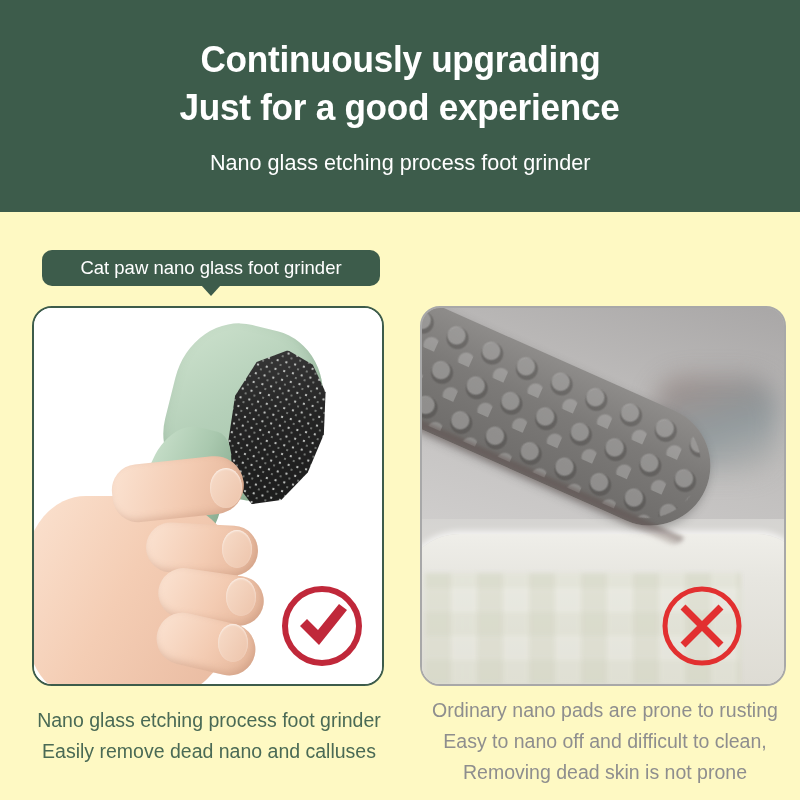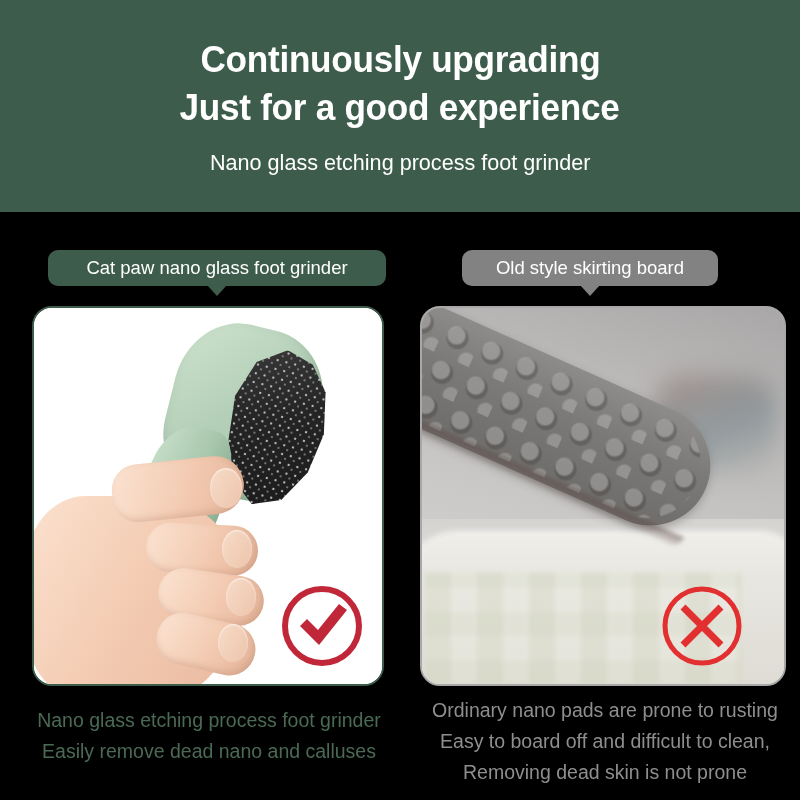--- a/index.html
+++ b/index.html
@@ -11,21 +11,21 @@
     width: 800px;
     height: 800px;
     overflow: hidden;
     font-family: "Liberation Sans", sans-serif;
     -webkit-font-smoothing: antialiased;
   }
   .page {
     position: relative;
     width: 800px;
     height: 800px;
-    background: #000000;
+    background: #fef9c3;
   }
 
   
   .header {
     position: absolute;
     left: 0; top: 0;
     width: 800px;
     height: 212px;
     background: #3d5c4b;
     display: flex;
@@ -73,21 +73,20 @@
     margin-left: -10px;
     width: 0; height: 0;
     border-left: 10px solid transparent;
     border-right: 10px solid transparent;
     border-top: 11px solid currentColor;
   }
   .tab-good {
     left: 42px; top: 250px; width: 338px;
     background: #3d5c4b;
     color: #3d5c4b;
-    margin-left: 6px;
   }
   .tab-bad {
     left: 462px; top: 250px; width: 256px;
     background: #828282;
     color: #828282;
   }
   .tab-label { color: #ffffff; position: relative; z-index: 2; white-space: nowrap; }
 
   
   .card {
@@ -281,23 +280,20 @@
   <div class="header">
     <div class="title-line">Continuously upgrading</div>
     <div class="title-line">Just for a good experience</div>
     <div class="subtitle">Nano glass etching process foot grinder</div>
   </div>
 
   <div class="tab tab-good">
     <span class="tab-label">Cat paw nano glass foot grinder</span>
   </div>
 
-  <div class="tab tab-bad">
-    <span class="tab-label">Old style skirting board</span>
-  </div>
 
   <div class="card card-good">
     <div class="photo lp">
       <div class="grinder">
         <div class="head-plate">
           <div class="pad"></div>
         </div>
         <div class="neck"></div>
         <div class="handle">
           <div class="handle-groove"></div>
@@ -344,17 +340,17 @@
     </svg>
   </div>
 
   <div class="caption caption-good">
     <div>Nano glass etching process foot grinder</div>
     <div>Easily remove dead nano and calluses</div>
   </div>
 
   <div class="caption caption-bad">
     <div>Ordinary nano pads are prone to rusting</div>
-    <div>Easy to board off and difficult to clean,</div>
+    <div>Easy to nano off and difficult to clean,</div>
     <div>Removing dead skin is not prone</div>
   </div>
 
 </div>
 
 </body></html>

